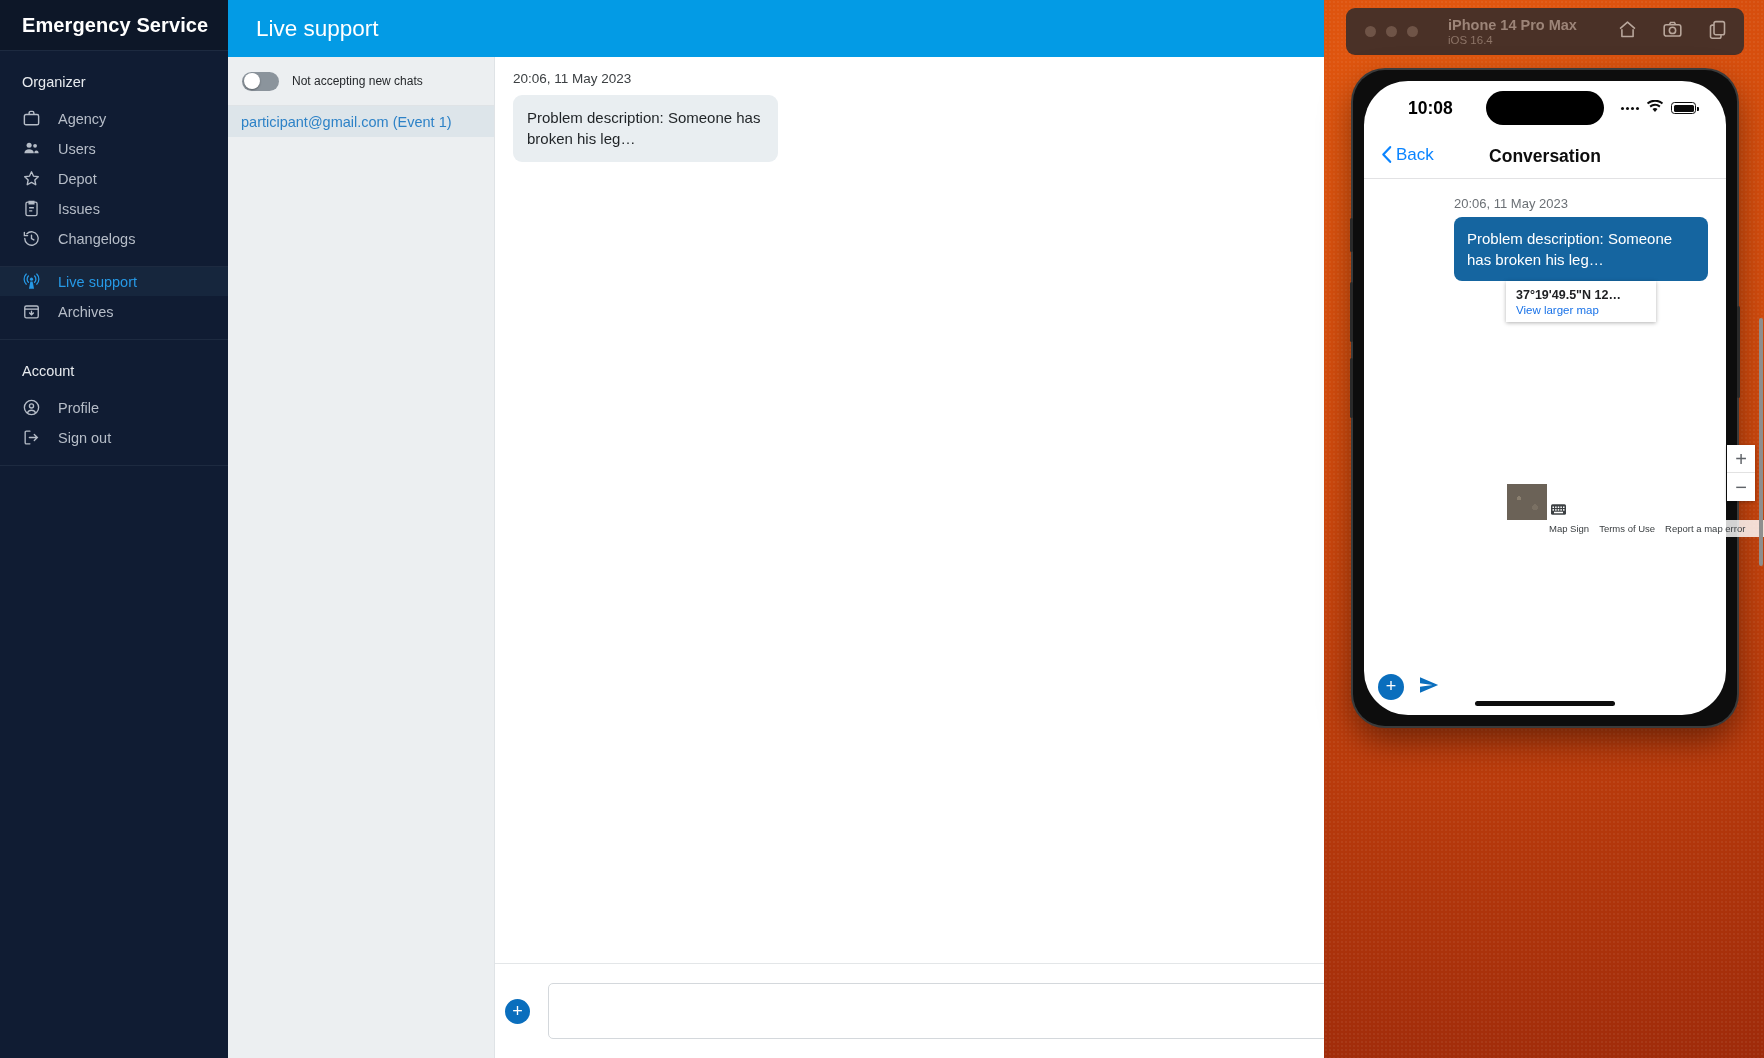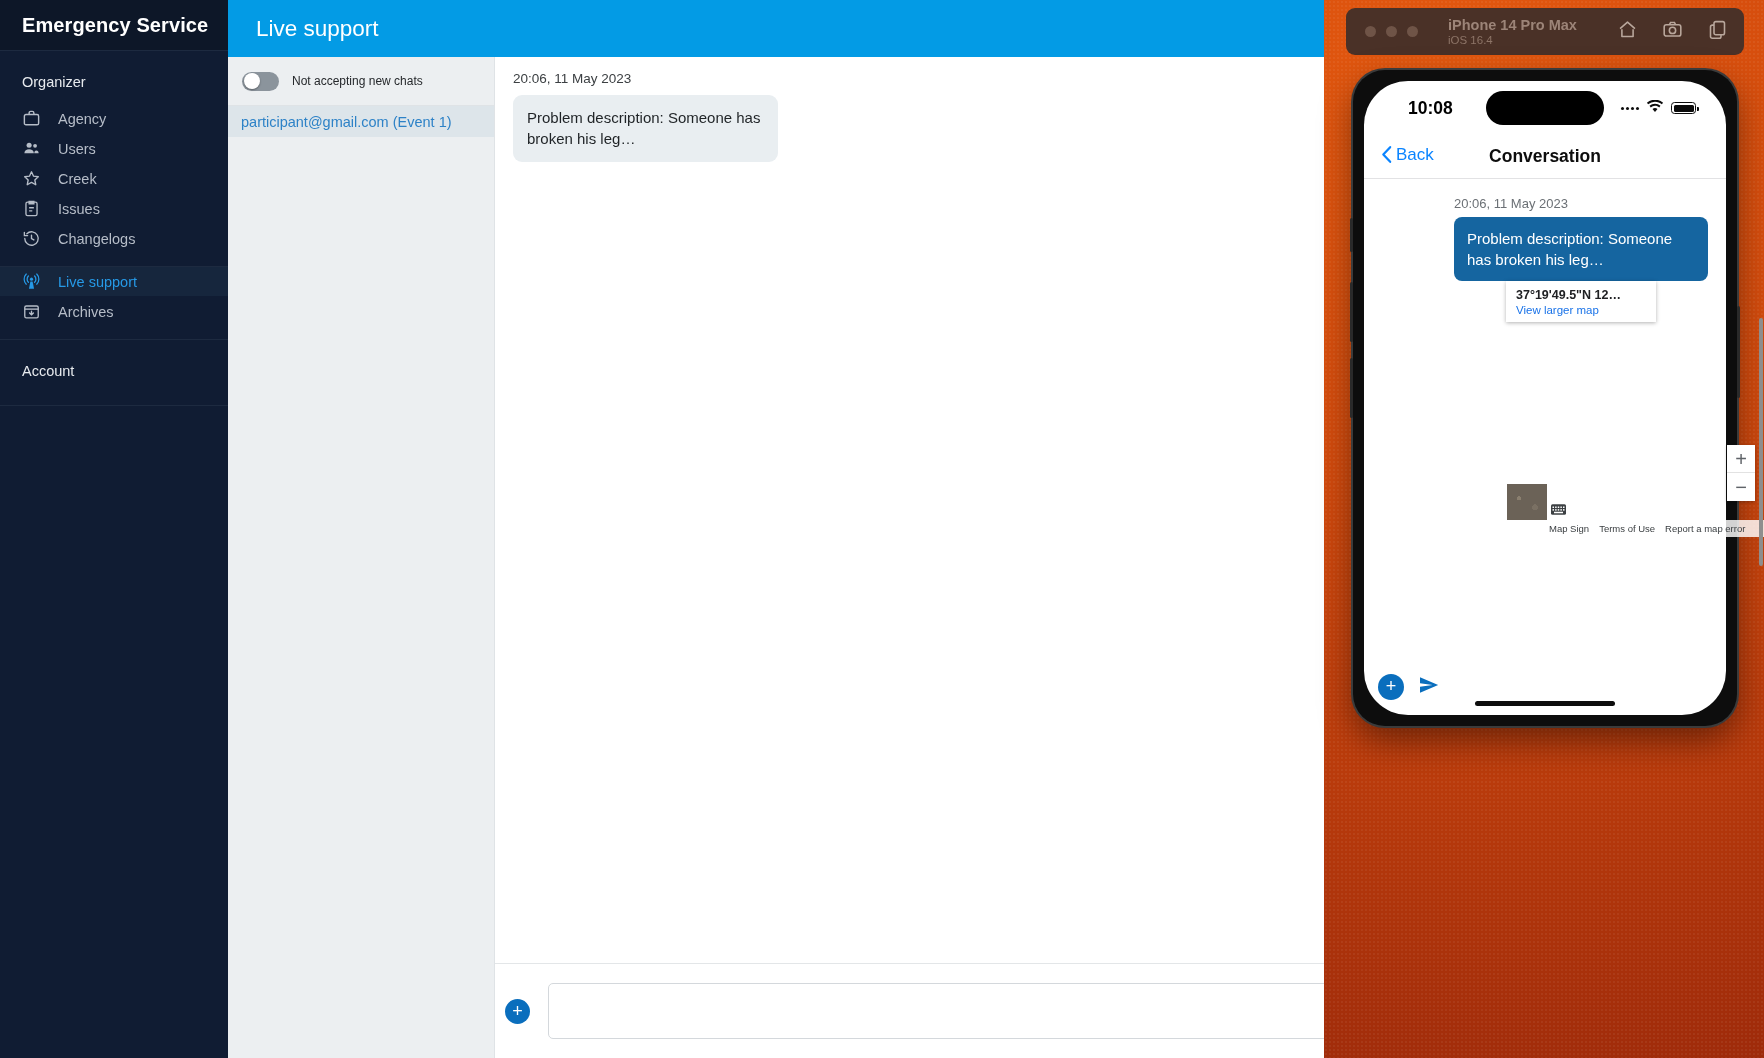--- a/index.html
+++ b/index.html
@@ -344,21 +344,21 @@
               </svg>
           </span>
           <span>Users</span>
         </div>
         <div class="nav-item">
           <span class="ico">
             <svg width="19" height="19" viewBox="0 0 24 24" fill="none" stroke="#b6bdc8" stroke-width="1.7" stroke-linejoin="round">
                 <path d="M12 3.5l2.6 5.6 6 .7-4.4 4.1 1.2 6-5.4-3-5.4 3 1.2-6L3.4 9.8l6-.7z"></path>
               </svg>
           </span>
-          <span>Creek</span>
+          <span>Depot</span>
         </div>
         <div class="nav-item">
           <span class="ico">
             <svg width="19" height="19" viewBox="0 0 24 24" fill="none" stroke="#b6bdc8" stroke-width="1.7">
                 <rect x="5" y="4" width="14" height="17" rx="2"></rect>
                 <path d="M9 3h6v3H9z" fill="#b6bdc8"></path>
                 <path d="M9 11h6M9 15h4"></path>
               </svg>
           </span>
           <span>Issues</span>
@@ -397,20 +397,41 @@
                 <path d="M12 11.5v4.5M9.6 13.8L12 16.2l2.4-2.4" stroke-linecap="round"></path>
               </svg>
           </span>
           <span>Archives</span>
         </div>
       </div>
     </div>
 
     <div class="nav-group last">
       <div class="group-title">Account</div>
+      <div class="nav-list">
+        <div class="nav-item">
+          <span class="ico">
+            <svg width="19" height="19" viewBox="0 0 24 24" fill="none" stroke="#b6bdc8" stroke-width="1.7">
+                <circle cx="12" cy="12" r="9"></circle>
+                <circle cx="12" cy="10" r="2.6"></circle>
+                <path d="M6.8 19c1-2.4 2.8-3.5 5.2-3.5s4.2 1.1 5.2 3.5"></path>
+              </svg>
+          </span>
+          <span>Profile</span>
+        </div>
+        <div class="nav-item">
+          <span class="ico">
+            <svg width="19" height="19" viewBox="0 0 24 24" fill="none" stroke="#b6bdc8" stroke-width="1.7" stroke-linecap="round">
+                <path d="M10 4H5.5A1.5 1.5 0 0 0 4 5.5v13A1.5 1.5 0 0 0 5.5 20H10"></path>
+                <path d="M15.5 8.2 19.4 12l-3.9 3.8M19.4 12H9.3"></path>
+              </svg>
+          </span>
+          <span>Sign out</span>
+        </div>
+      </div>
     </div>
 
     <div class="nav-spacer"></div>
   </aside>
 
   <div class="main">
     <header class="topbar">
       <div>Live support</div>
     </header>
 

